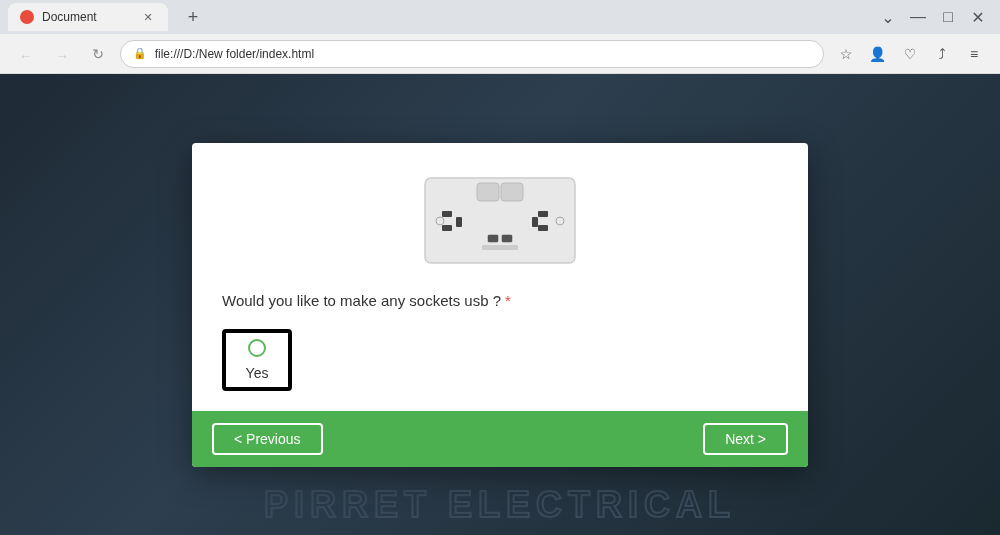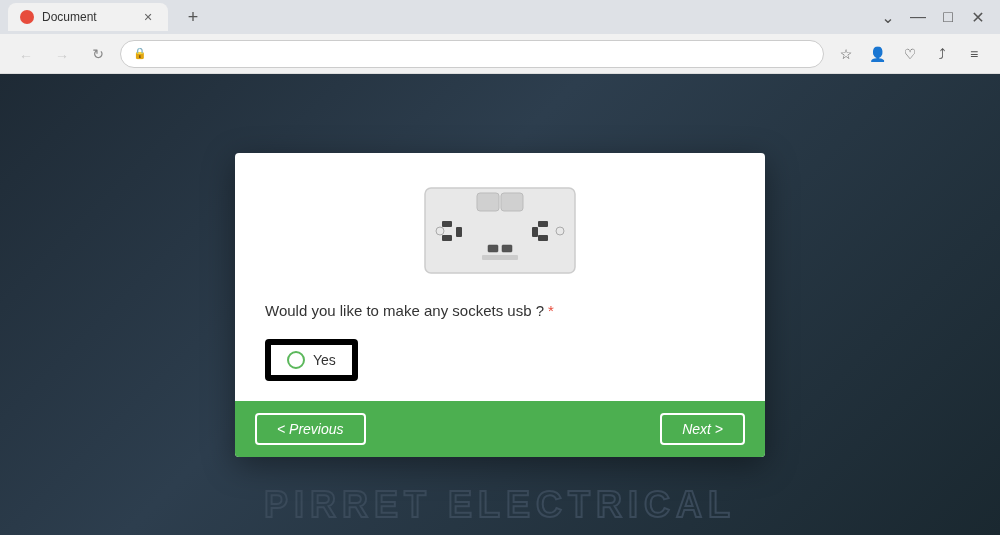--- a/index.html
+++ b/index.html
@@ -183,21 +183,21 @@
       height: 120px;
       position: absolute;
       bottom: 50px;
     }
 
     
     .modal {
       position: relative;
       background: #fff;
       border-radius: 4px;
-      width: 530px;
+      width: 616px;
       overflow: hidden;
       box-shadow: 0 8px 32px rgba(0,0,0,0.4);
       z-index: 5;
     }
 
     .modal-body {
       padding: 30px 30px 20px 30px;
       display: flex;
       flex-direction: column;
       align-items: flex-start;
@@ -232,28 +232,29 @@
 
     .options {
       display: flex;
       gap: 12px;
     }
 
     .option-btn {
       display: flex;
       align-items: center;
       gap: 8px;
-      border: 6px solid #000000;
+      border: 4px solid #000000;
       border-radius: 4px;
       padding: 6px 16px;
       font-size: 14px;
       color: #333;
       cursor: pointer;
       background: #fff;
       min-width: 70px;
+      flex-direction: column;
     }
 
     .radio-outer {
       width: 18px; height: 18px;
       border-radius: 50%;
       border: 2px solid #5cb85c;
       display: flex;
       align-items: center;
       justify-content: center;
       flex-shrink: 0;
@@ -275,21 +276,20 @@
 
     .footer-btn {
       border: 2px solid #fff;
       background: transparent;
       color: #fff;
       font-size: 14px;
       padding: 6px 20px;
       border-radius: 4px;
       cursor: pointer;
       font-weight: 500;
-      font-style: italic;
     }
   </style>
 </head>
 <body>
 
 <div class="browser-chrome">
 
   <div class="tab-bar">
     <div class="tab">
       <div class="tab-favicon">
@@ -308,20 +308,21 @@
       <div class="browser-minimize">✕</div>
     </div>
   </div>
 
   <div class="nav-bar">
     <button class="nav-btn disabled">←</button>
     <button class="nav-btn disabled">→</button>
     <button class="nav-btn">↻</button>
     <div class="address-bar">
       <span class="address-lock">🔒</span>
+      <span>file:///D:/New folder/index.html</span>
     </div>
     <div class="nav-icons">
       <div class="nav-icon">☆</div>
       <div class="nav-icon">👤</div>
       <div class="nav-icon">♡</div>
       <div class="nav-icon">⤴</div>
       <div class="nav-icon">≡</div>
     </div>
   </div>
 </div>

